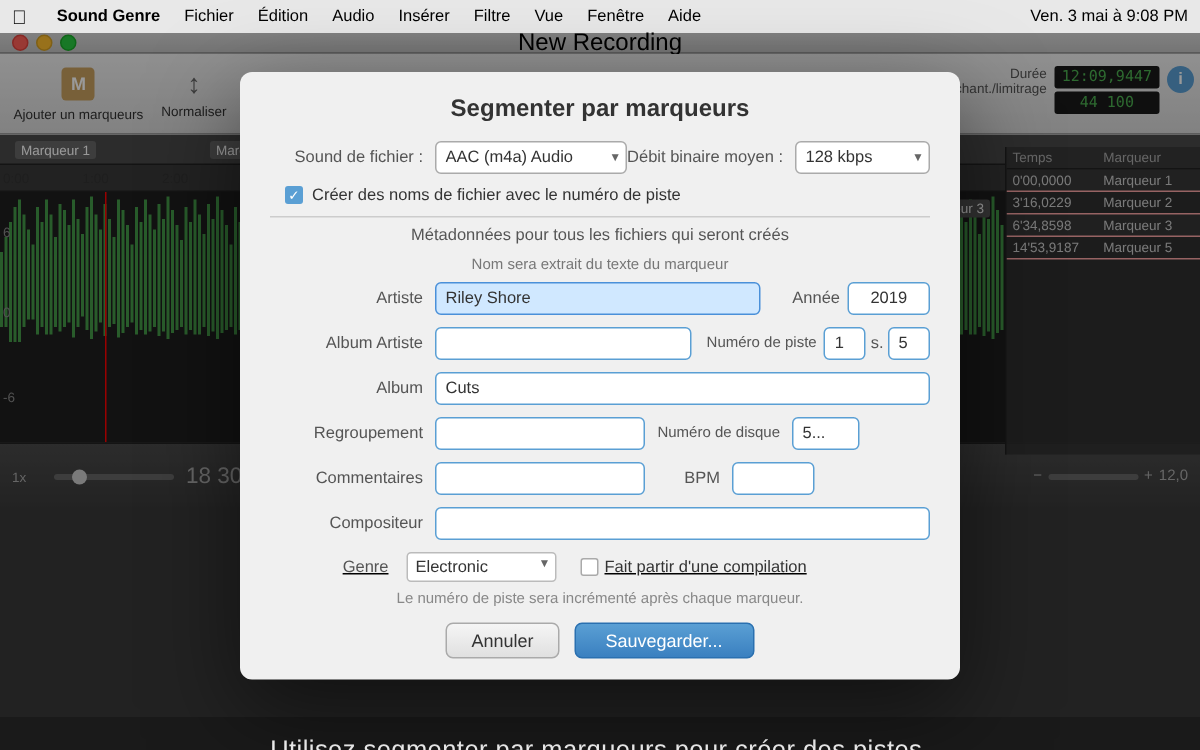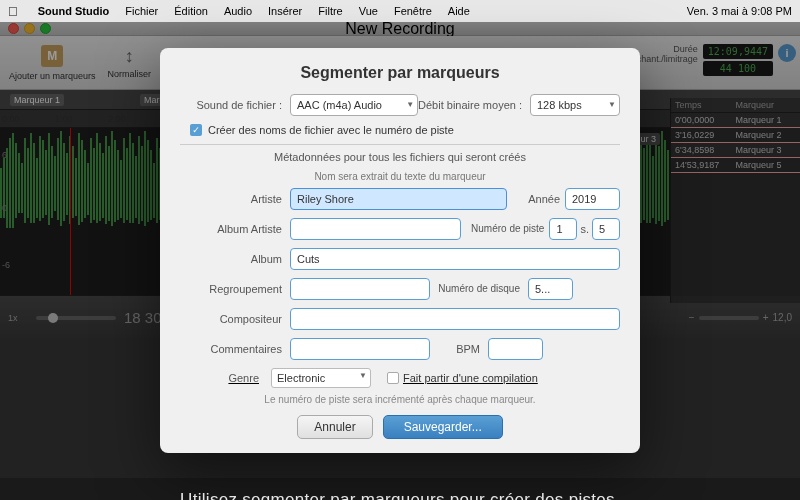--- a/index.html
+++ b/index.html
@@ -486,21 +486,21 @@
     .waveform-green {
       fill: #4caf50;
       opacity: 0.85;
     }
   </style>
 </head>
 <body>
 
 <div id="menubar">
   <span class="menu-apple"></span>
-  <span class="menu-item bold">Sound Studio</span>
+  <span class="menu-item bold">Sound Genre</span>
   <span class="menu-item">Fichier</span>
   <span class="menu-item">Édition</span>
   <span class="menu-item">Audio</span>
   <span class="menu-item">Insérer</span>
   <span class="menu-item">Filtre</span>
   <span class="menu-item">Vue</span>
   <span class="menu-item">Fenêtre</span>
   <span class="menu-item">Aide</span>
   <div class="menubar-right">
     <span>Ven. 3 mai à 9:08 PM</span>
@@ -814,21 +814,21 @@
       <div class="divider"></div>
 
       <div class="section-title">Métadonnées pour tous les fichiers qui seront créés</div>
 
       <div style="font-size:10px;color:#777;text-align:center;margin-bottom:6px;">Nom  sera extrait du texte du marqueur</div>
 
       <div class="dialog-row">
         <span class="dialog-label">Artiste</span>
         <input class="dialog-input highlighted" type="text" value="Riley Shore" style="">
         <span class="dialog-label" style="margin-left:8px;min-width:50px;text-align:right;padding-right:5px;">Année</span>
-        <input class="dialog-input" type="text" value="2019" style="max-width: 55px;">
+        <input class="dialog-input" type="text" value="2019" style="max-width: 55px; text-align: center;">
       </div>
 
       <div class="dialog-row">
         <span class="dialog-label">Album Artiste</span>
         <input class="dialog-input" type="text" value="" style="">
         <span class="dialog-label" style="margin-left:8px;min-width:80px;text-align:right;padding-right:5px;font-size:10px;">Numéro de piste</span>
         <input class="dialog-input" type="text" value="1" style="max-width: 28px;">
         <span style="margin:0 3px;font-size:11px;color:#555;">s.</span>
         <input class="dialog-input" type="text" value="5" style="max-width: 28px;">
       </div>
@@ -839,29 +839,29 @@
       </div>
 
       <div class="dialog-row">
         <span class="dialog-label">Regroupement</span>
         <input class="dialog-input" type="text" value="" style="max-width: 140px;">
         <span class="dialog-label" style="margin-left:8px;min-width:90px;font-size:10px;">Numéro de disque</span>
         <input class="dialog-input" type="text" value="5..." style="max-width: 45px;">
       </div>
 
       <div class="dialog-row">
-        <span class="dialog-label">Compositeur</span>
-        <input class="dialog-input" type="text" value="" style="">
-      </div>
-
-      <div class="dialog-row">
         <span class="dialog-label">Commentaires</span>
         <input class="dialog-input" type="text" value="" style="max-width: 140px;">
         <span class="dialog-label" style="margin-left:8px;min-width:50px;font-size:11px;">BPM</span>
         <input class="dialog-input" type="text" value="" style="max-width: 55px;">
+      </div>
+
+      <div class="dialog-row">
+        <span class="dialog-label">Compositeur</span>
+        <input class="dialog-input" type="text" value="" style="">
       </div>
 
       <div class="genre-row">
         <span class="genre-label">Genre</span>
         <div class="genre-select-wrap">
           <select class="genre-select">
             <option>Electronic</option>
           </select>
           <span style="position:absolute;right:4px;top:3px;font-size:8px;color:#666;pointer-events:none;">▼</span>
         </div>

